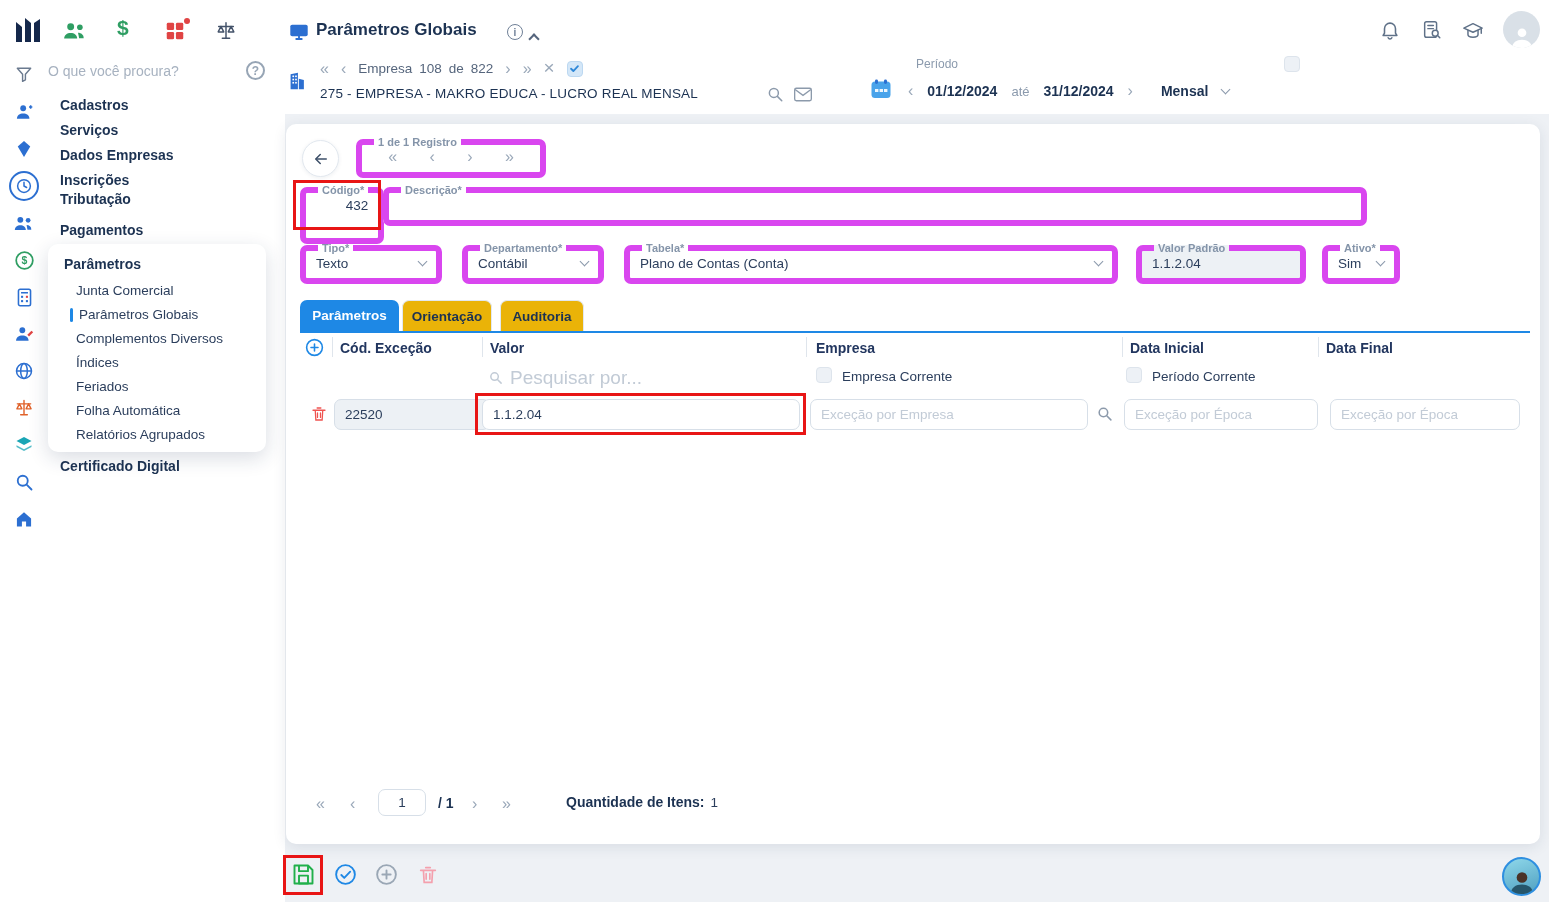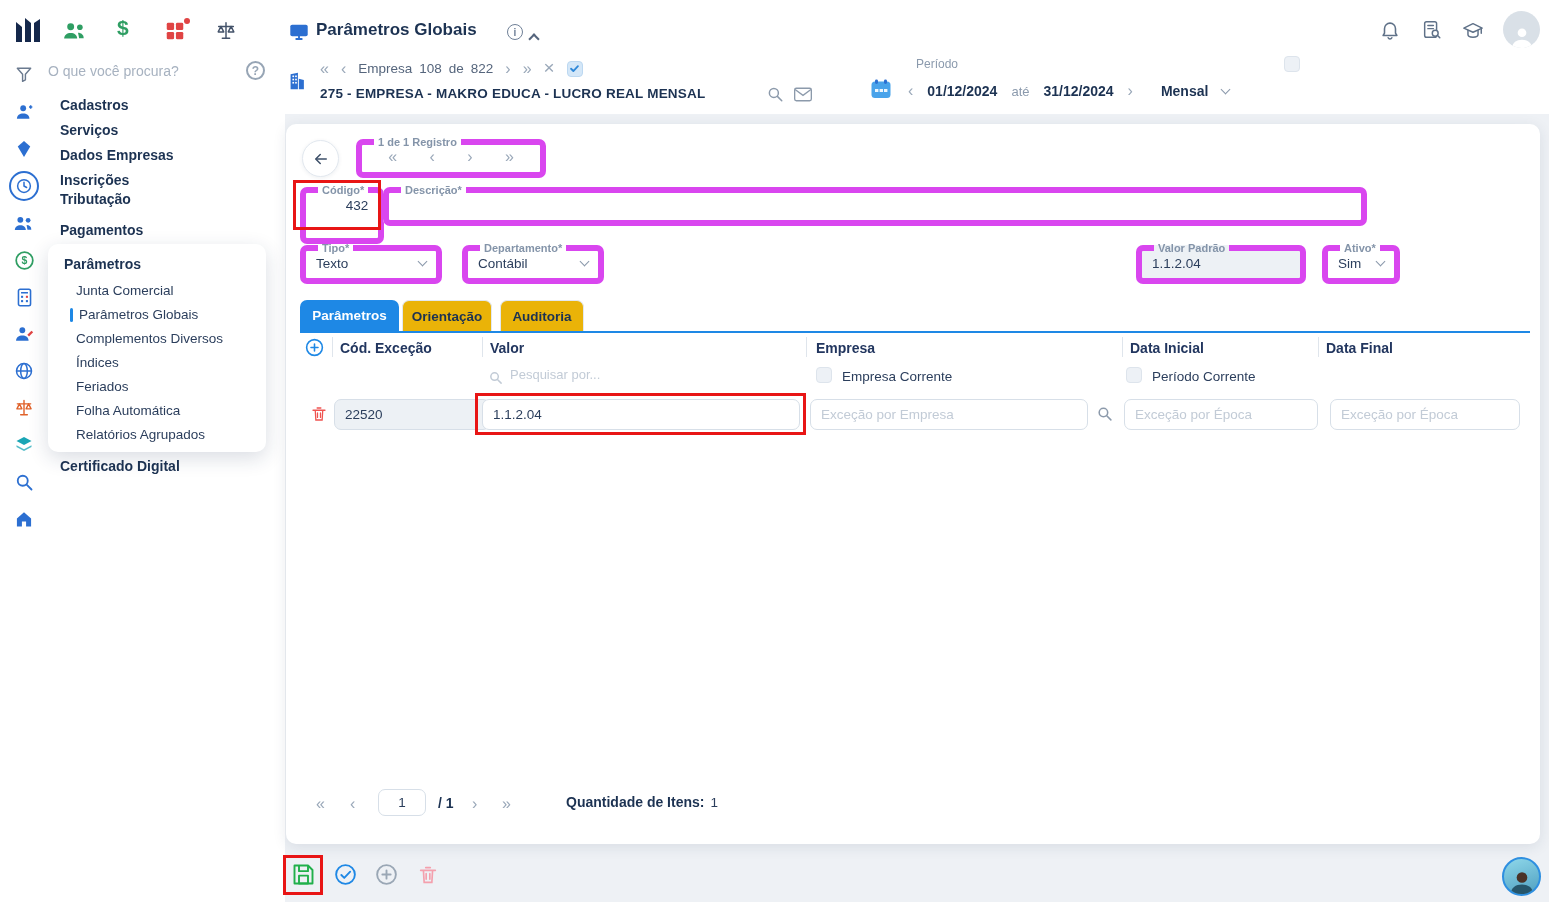--- a/index.html
+++ b/index.html
@@ -6,21 +6,21 @@
 html,body{width:1549px;height:902px}
 body{position:relative;background:#eef1f5;font-family:"Liberation Sans",sans-serif;overflow:hidden;color:#2b3e5c}
 .abs{position:absolute}
 .row{display:flex;align-items:center}
 .hdr-bg{position:absolute;left:0;top:0;width:1549px;height:114px;background:#fff}
 .side-bg{position:absolute;left:0;top:0;width:285px;height:902px;background:#fff}
 .page-title{font-size:17px;font-weight:700;color:#1c3252}
 .gch{font-size:16px;color:#9aa8b9;cursor:pointer;line-height:1;user-select:none}
 .gch.close{font-size:19px;margin-top:-2px}
 .nav-text{font-size:13.5px;color:#55657c}
-.company-name{font-size:13.5px;font-weight:700;color:#1c3252;letter-spacing:.2px}
+.company-name{font-size:13.5px;font-weight:400;color:#1c3252;letter-spacing:.2px}
 .period-label{font-size:12px;color:#8b9aad}
 .pd-date{font-size:14px;font-weight:700;color:#1c3252}
 .pd-ate{font-size:13px;color:#8b9aad}
 .cb{display:inline-flex;align-items:center;justify-content:center;width:16px;height:16px;border-radius:4px;background:#edf1f6;border:1px solid #dde4ec;cursor:pointer}
 .cb.checked{background:#d4e7f8;border-color:#bcd8f1}
 .global-search{border:none;outline:none;font-size:14px;color:#44536a;background:transparent}
 .global-search::placeholder{color:#a7b2c0}
 .help-circle{display:flex;align-items:center;justify-content:center;width:19px;height:19px;border:2px solid #97a5b5;border-radius:50%;color:#97a5b5;font-size:12px;font-weight:700;cursor:pointer}
 .info-circle{display:flex;align-items:center;justify-content:center;width:16px;height:16px;border:1.6px solid #6f8097;border-radius:50%;color:#6f8097;font-size:10px;font-weight:700}
 .chev-up{display:inline-block;width:8px;height:8px;border-left:2px solid #55657c;border-top:2px solid #55657c;transform:rotate(45deg)}
@@ -42,21 +42,21 @@
 .back-btn{position:absolute;left:16px;top:16px;width:37px;height:37px;border-radius:50%;border:1px solid #e2e8ef;background:#fff;display:flex;align-items:center;justify-content:center;cursor:pointer;box-shadow:0 1px 4px rgba(25,45,80,.08)}
 .tab{position:absolute;top:176px;height:31px;display:flex;align-items:center;justify-content:center;font-size:13.5px;font-weight:700;border-radius:7px 7px 0 0;cursor:pointer}
 .tab.active{background:#1e88e5;color:#fff}
 .tab.inactive{color:#1c3252;border:1px solid #e2e8ef;border-bottom:none;background:#eab308}
 .tab-underline{position:absolute;left:14px;top:207px;width:1230px;height:2px;background:#1e88e5}
 .colhead{position:absolute;top:216px;font-size:14px;font-weight:700;color:#22365f;white-space:nowrap}
 .colsep{position:absolute;top:213px;width:1px;height:20px;background:#dfe5ec}
 .ginput{position:absolute;height:31px;border:1px solid #d7dfe8;border-radius:7px;padding:0 10px;font-size:13.5px;color:#2b3e5c;outline:none;background:#fff}
 .ginput::placeholder{color:#c2cbd6}
 .ginput.gray{background:#edf1f5}
-.filter-input{position:absolute;border:none;outline:none;font-size:13px;color:#0c4a6e;background:transparent;width:170px}
+.filter-input{position:absolute;border:none;outline:none;font-size:19px;color:#0c4a6e;background:transparent;width:170px}
 .filter-input::placeholder{color:#c2cbd6}
 .checklabel{position:absolute;font-size:13.5px;color:#2b3e5c;white-space:nowrap}
 .pag-num{position:absolute;width:48px;height:27px;border:1px solid #d7dfe8;border-radius:7px;text-align:center;font-size:13.5px;color:#2b3e5c;outline:none;background:#fff}
 .pag-total{position:absolute;font-size:14px;font-weight:700;color:#1c3252}
 .qty{position:absolute;display:flex;gap:6px;align-items:center}
 .qty-label{font-size:14px;font-weight:700;color:#1c3252}
 .qty-val{font-size:13.5px;color:#2b3e5c}
 .ann{position:absolute;border:3px solid #e81515;pointer-events:none;z-index:40}
 .action-ic{position:absolute;display:flex;align-items:center;justify-content:center;cursor:pointer}
 .avatar-gray{position:absolute;width:37px;height:37px;border-radius:50%;background:#d9e0e7;display:flex;align-items:flex-end;justify-content:center;overflow:hidden;cursor:pointer}
@@ -370,20 +370,27 @@
           <span class="dchev"></span>
         </div>
     </fieldset>
     <fieldset style="left:176px;top:118px;width:142px;height:42px">
       <legend>Departamento*</legend>
       <div class="fval">
           <span>Contábil</span>
           <span class="dchev"></span>
         </div>
     </fieldset>
+    <fieldset style="left:338px;top:118px;width:494px;height:42px">
+      <legend>Tabela*</legend>
+      <div class="fval">
+          <span>Plano de Contas (Conta)</span>
+          <span class="dchev"></span>
+        </div>
+    </fieldset>
     <fieldset class="gray" style="left:850px;top:118px;width:170px;height:42px">
       <legend>Valor Padrão</legend>
       <div class="fval" style="justify-content:flex-start">
           <span>1.1.2.04</span>
         </div>
     </fieldset>
     <fieldset style="left:1036px;top:118px;width:78px;height:42px">
       <legend>Ativo*</legend>
       <div class="fval">
           <span>Sim</span>

